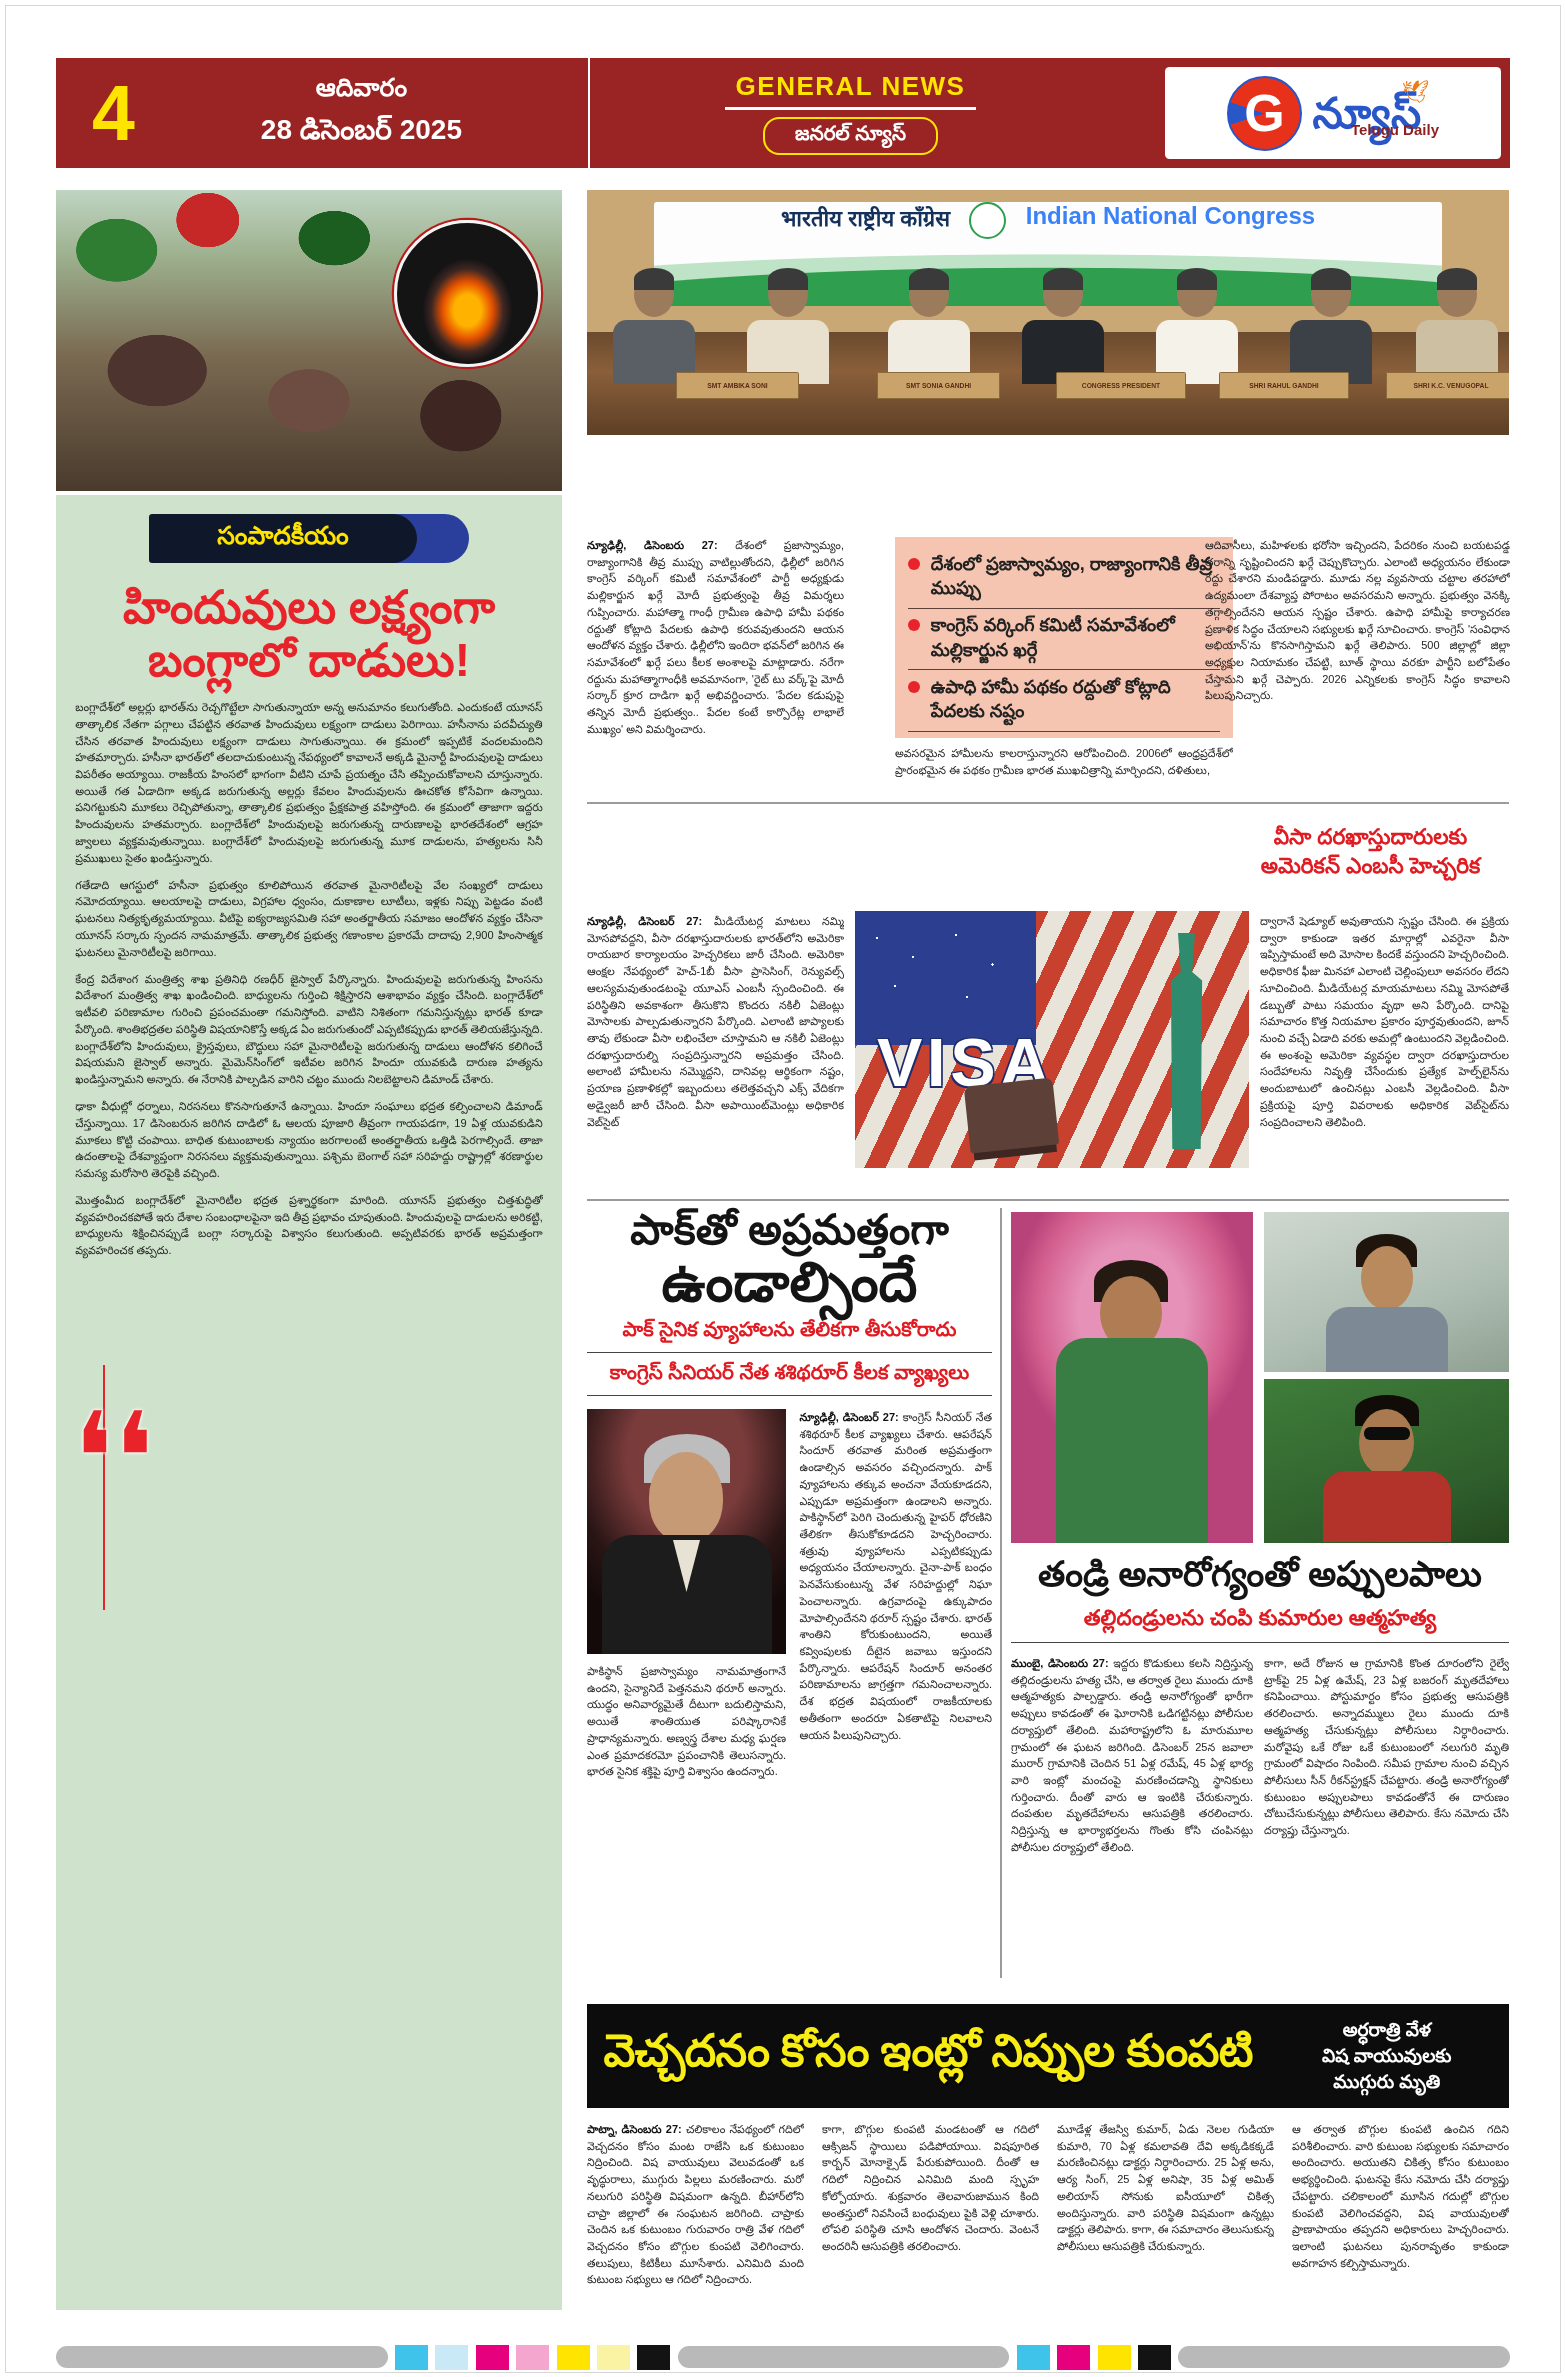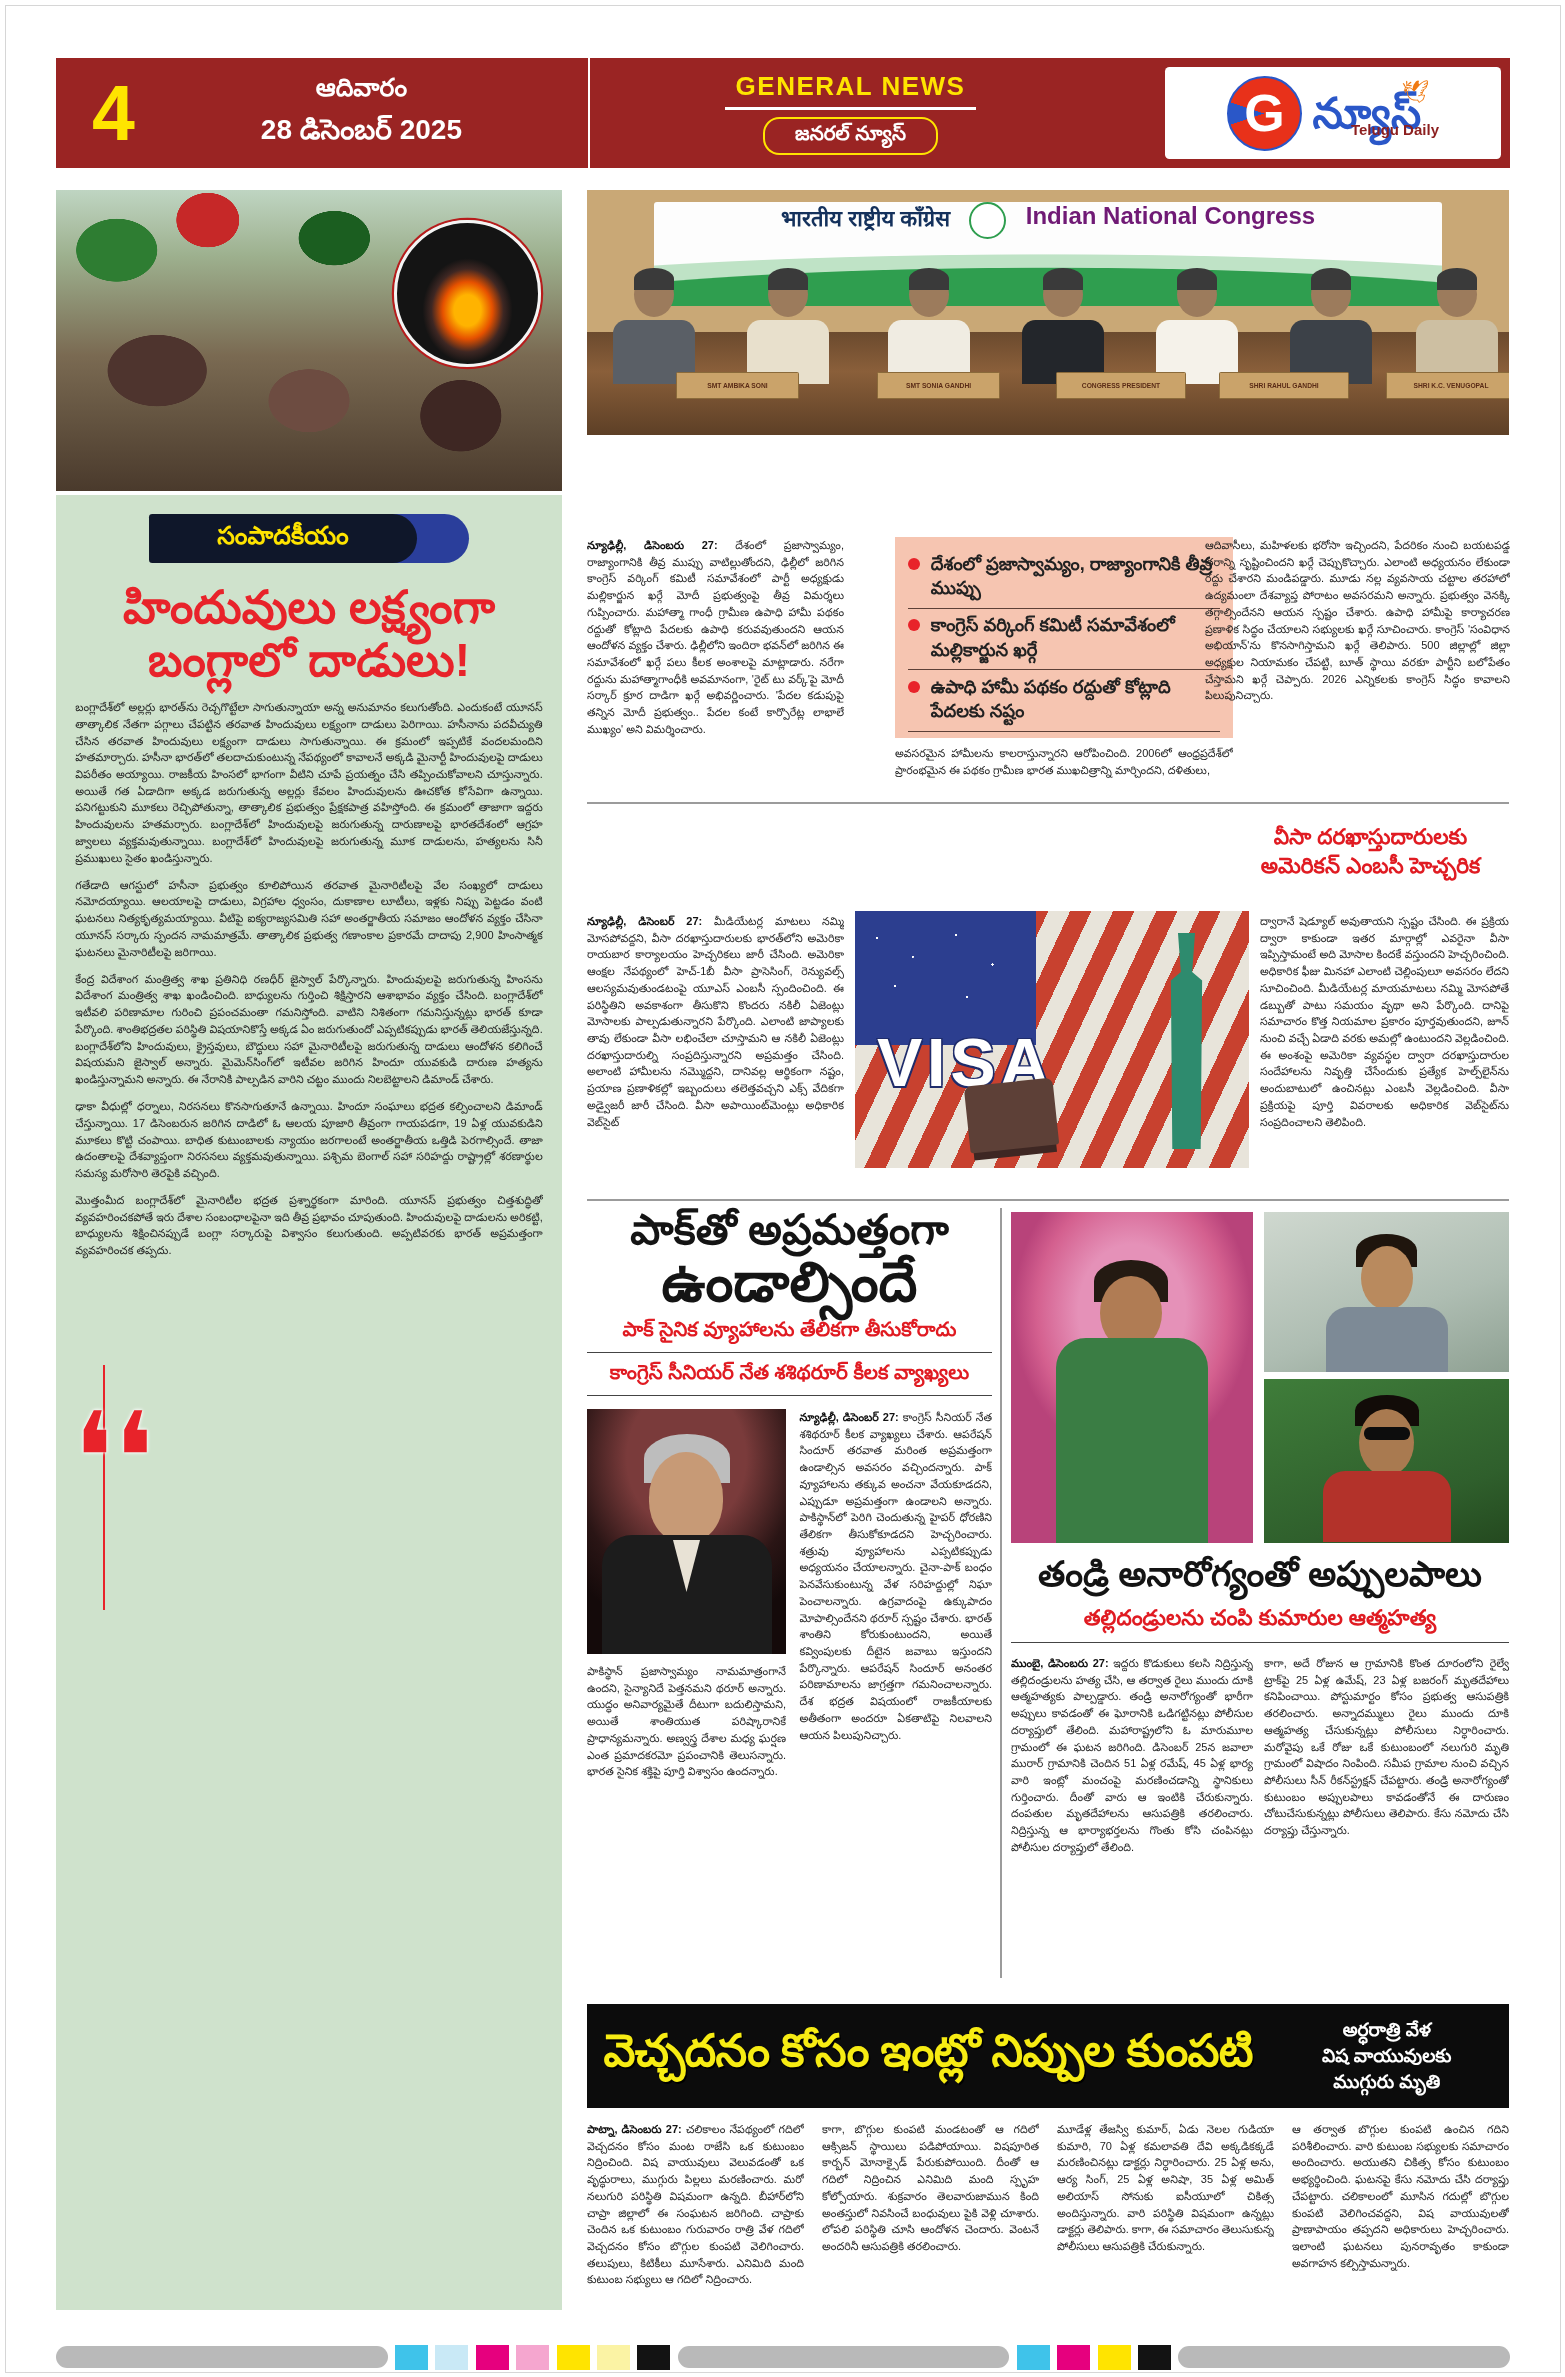--- a/index.html
+++ b/index.html
@@ -60,21 +60,21 @@
       font-size:126px;line-height:.8;color:#e8232a;text-shadow:0 0 3px #ffffff,0 0 4.5px #ffffff;}
   
   .congress{left:587px;top:190px;width:922px;height:245px;overflow:hidden;
       background:linear-gradient(180deg,#c9a876 0%,#c9a876 58%,#6b4a2e 58%,#8a5f3a 74%,#5d3f26 100%);}
   .inc-banner{position:absolute;left:67px;top:12px;width:788px;height:104px;background:#fdfdfd;border-radius:3px;
       overflow:hidden;display:flex;justify-content:center;gap:19.3px;}
   .inc-banner:before{content:"";position:absolute;left:0;bottom:0;width:100%;height:52px;
       background:radial-gradient(120% 89px at 50% 130%,#2f9e4f 0 60%,#bfe3c6 61% 75%,transparent 76%);}
   .inc-hi{position:relative;color:#14315c;font-size:22px;font-weight:800;}
   .inc-logo{position:relative;width:33px;height:33px;border-radius:50%;border:2.2px solid #2f9e4f;background:#fff;}
-  .inc-en{position:relative;color:#701a75;font-size:24px;font-weight:800;}
+  .inc-en{position:relative;color:#3b82f6;font-size:24px;font-weight:800;}
   .person{position:absolute;width:89px;height:112px;top:82px;}
   .person .head{width:40px;height:45px;border-radius:50%;margin:0 auto;background:#9c7b5c;position:relative;}
   .person .head:before{content:"";position:absolute;left:0;top:-4.5px;width:40px;height:22px;border-radius:50% 50% 0 0;background:#3a3a3a;}
   .person .torso{width:82px;height:64px;margin:3px auto 0;border-radius:13.4px 13.4px 0 0;}
   .nameplate{position:absolute;top:182px;height:25px;background:#caa36a;border:0.7px solid #8a6a3a;border-radius:1.5px;
       color:#5a2b16;font-size:6.7px;font-weight:700;display:flex;align-items:center;justify-content:center;padding:0 4.5px;}
   
   .lead-head{left:587px;top:442px;width:922px;color:#a81d22;font-size:58px;font-weight:800;line-height:1.05;
       text-align:center;letter-spacing:-0.7px;}
   .lead-col1{left:587px;top:537px;width:257px;height:259px;}

